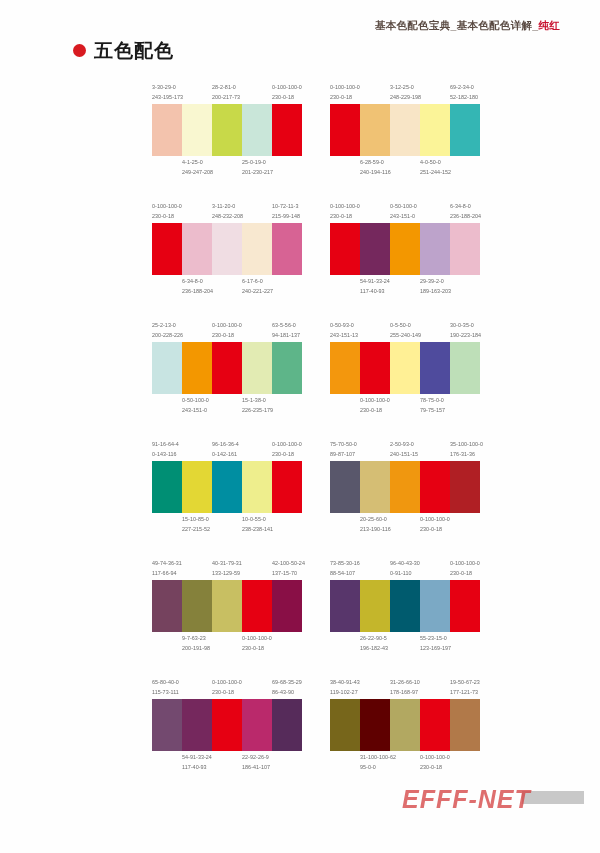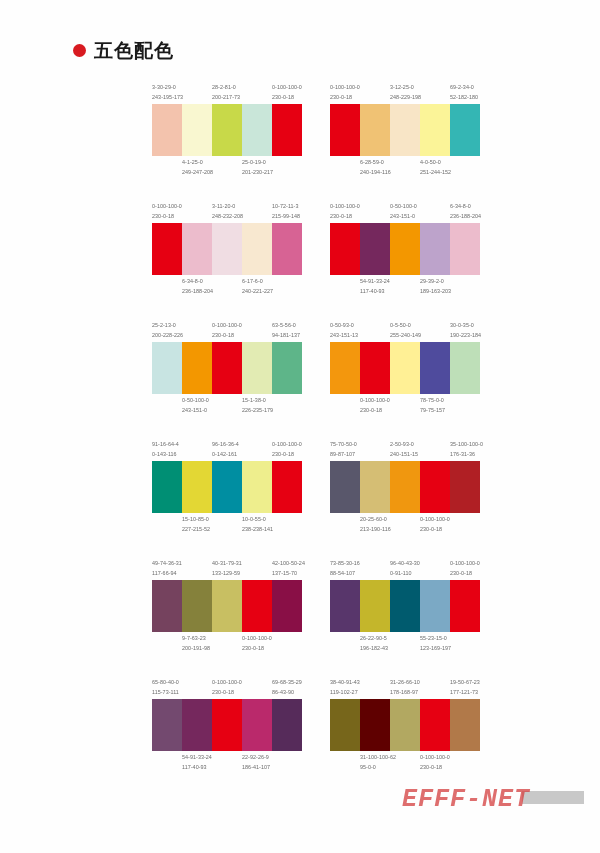--- a/index.html
+++ b/index.html
@@ -119,21 +119,21 @@
     right: 18px;
     bottom: 6px;
     width: 182px;
     height: 62px;
     pointer-events: none;
   }
   .wm-text {
     position: absolute;
     top: 0;
     left: 2px;
-    font-family: Liberation Mono, monospace;
+    font-family: Liberation Sans, sans-serif;
     font-size: 25px;
     font-weight: bold;
     font-style: italic;
     letter-spacing: 1px;
     color: #d43f3f;
     opacity: 0.75;
   }
   .wm-cn {
     position: absolute;
     top: 22px;
@@ -153,20 +153,23 @@
     height: 13px;
     background: #b5b5b5;
     opacity: 0.75;
   }
 </style>
 </head>
 <body>
 
 <div class="page">
 
+  <div class="header-line">
+    <span>基本色配色宝典_基本色配色详解_</span><span class="accent">纯红</span>
+  </div>
 
   <div class="title-row">
     <span class="title-dot"></span>
     <span class="title-text">五色配色</span>
   </div>
 
   <div class="palette-grid" id="palette-grid">
       <div class="palette-row">
         <div class="palette-block">
           <div class="lbl-row top">

